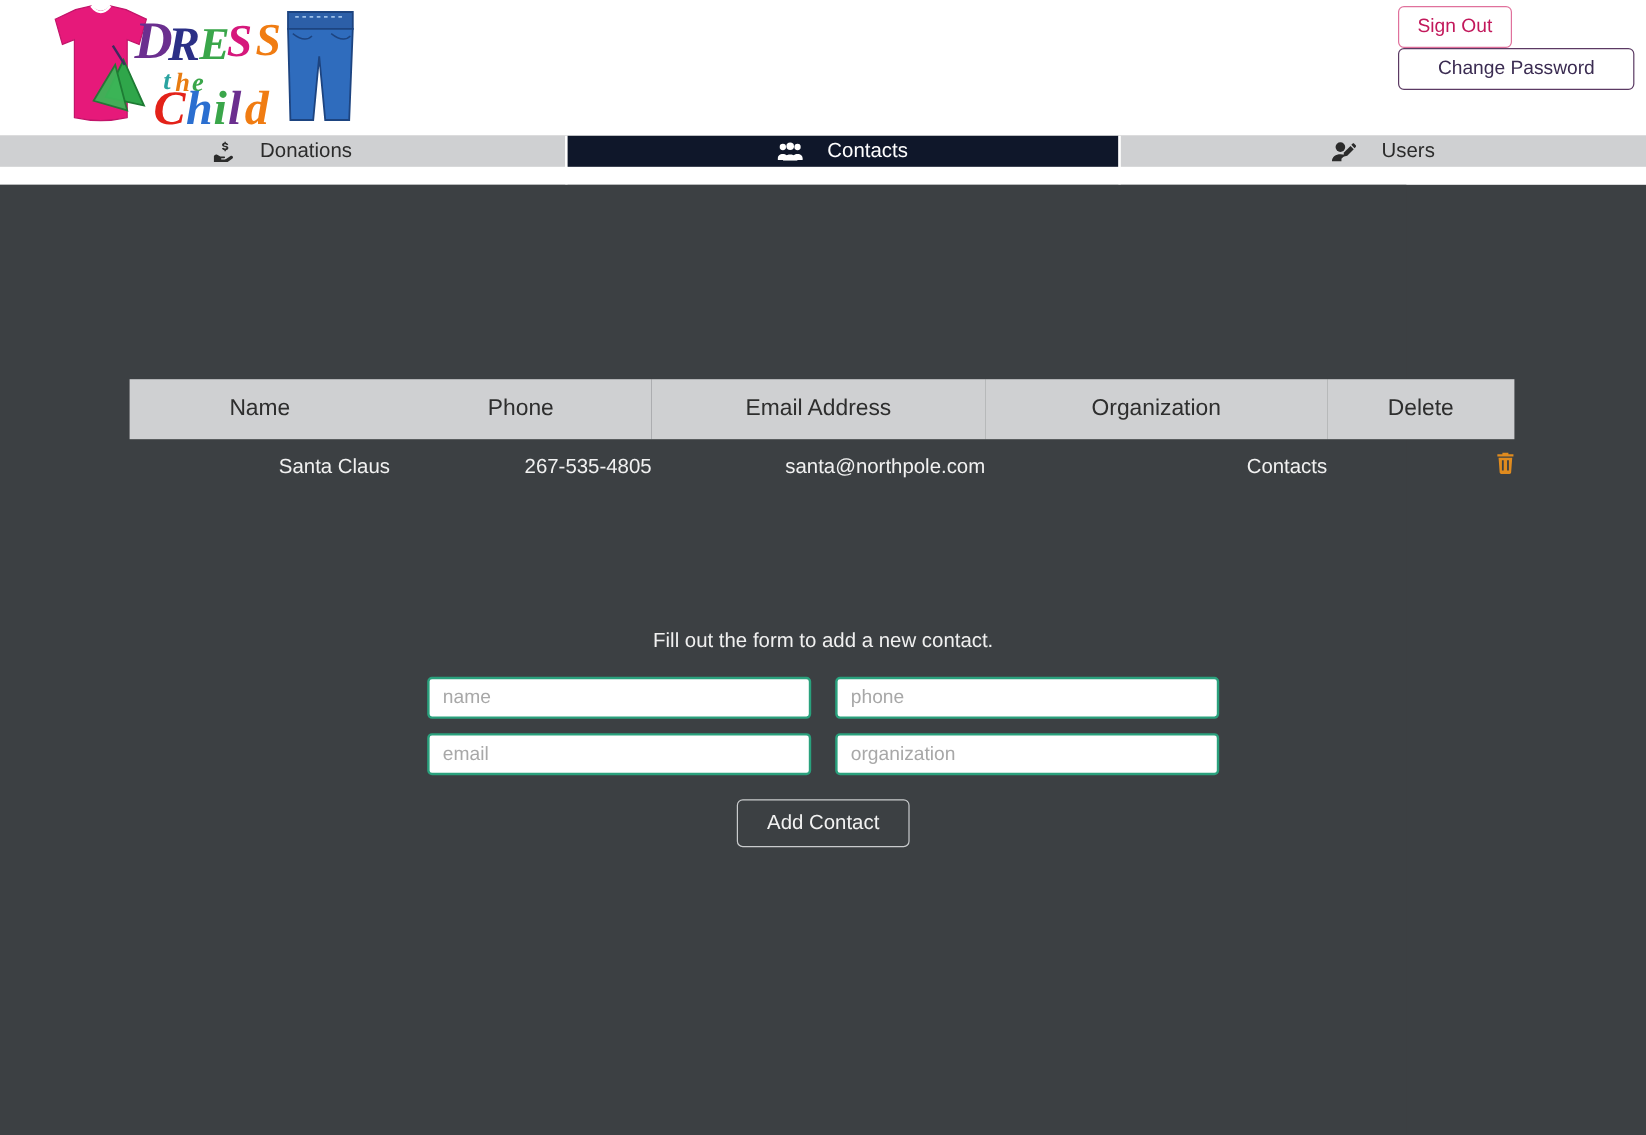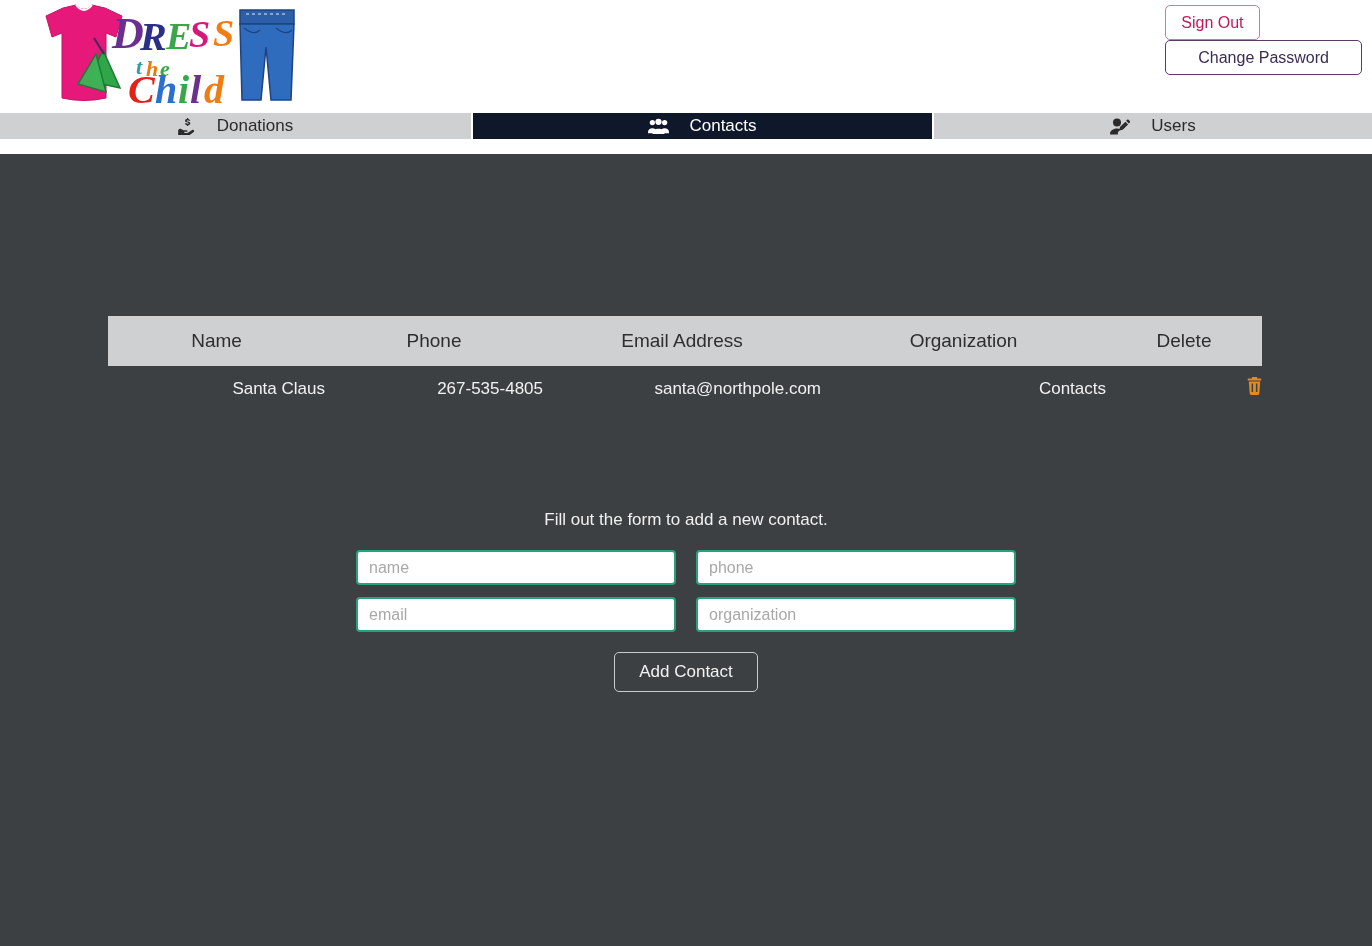--- a/index.html
+++ b/index.html
@@ -139,21 +139,21 @@
     border: none;
     padding: 0;
     cursor: pointer;
     line-height: 0;
   }
   .trash-btn svg { display: block; margin: 0 auto; }
 
   
   .form-section {
     position: absolute;
-    left: 0; top: 356px;
+    left: 0; top: 370px;
     width: 1372px;
     text-align: center;
   }
   .form-caption {
     color: #f0f0f0;
     font-size: 17px;
     margin-bottom: 20px;
   }
   .form-rows {
     width: 660px;

